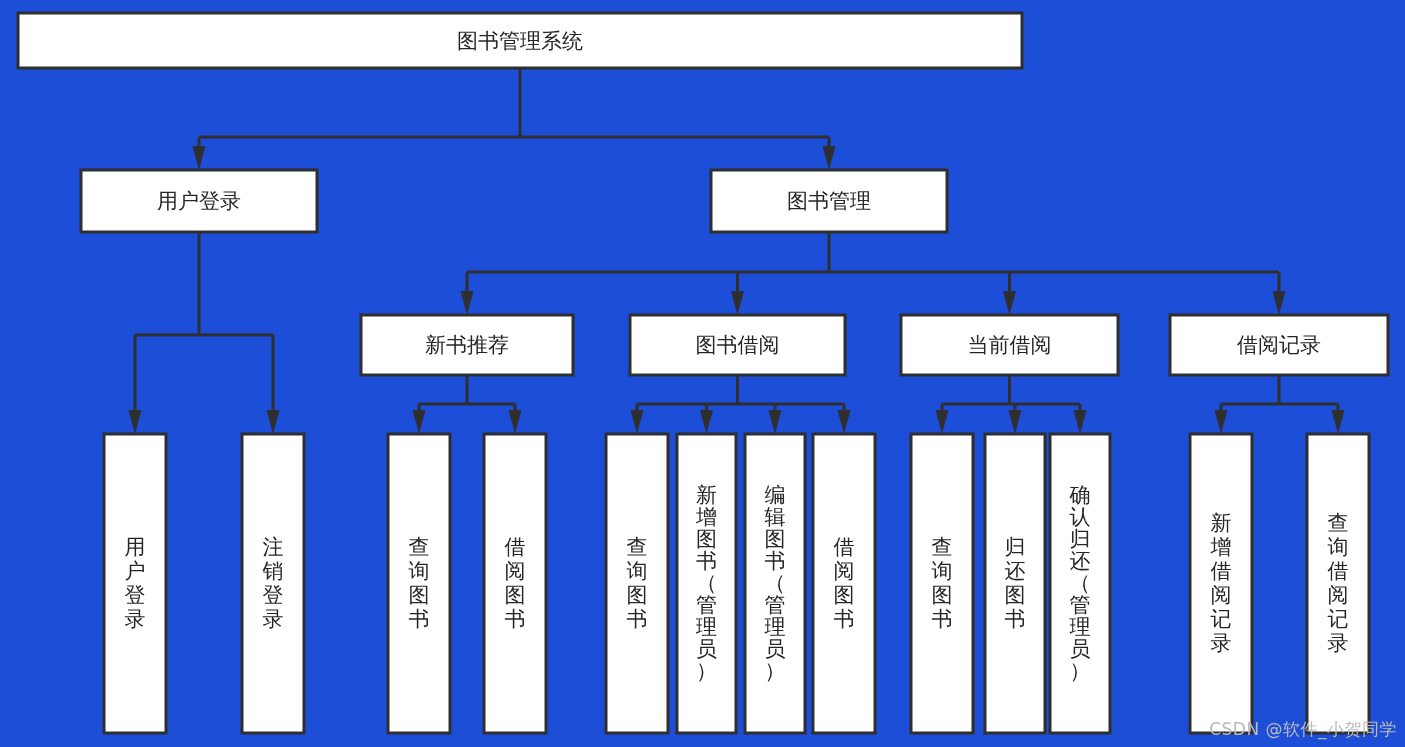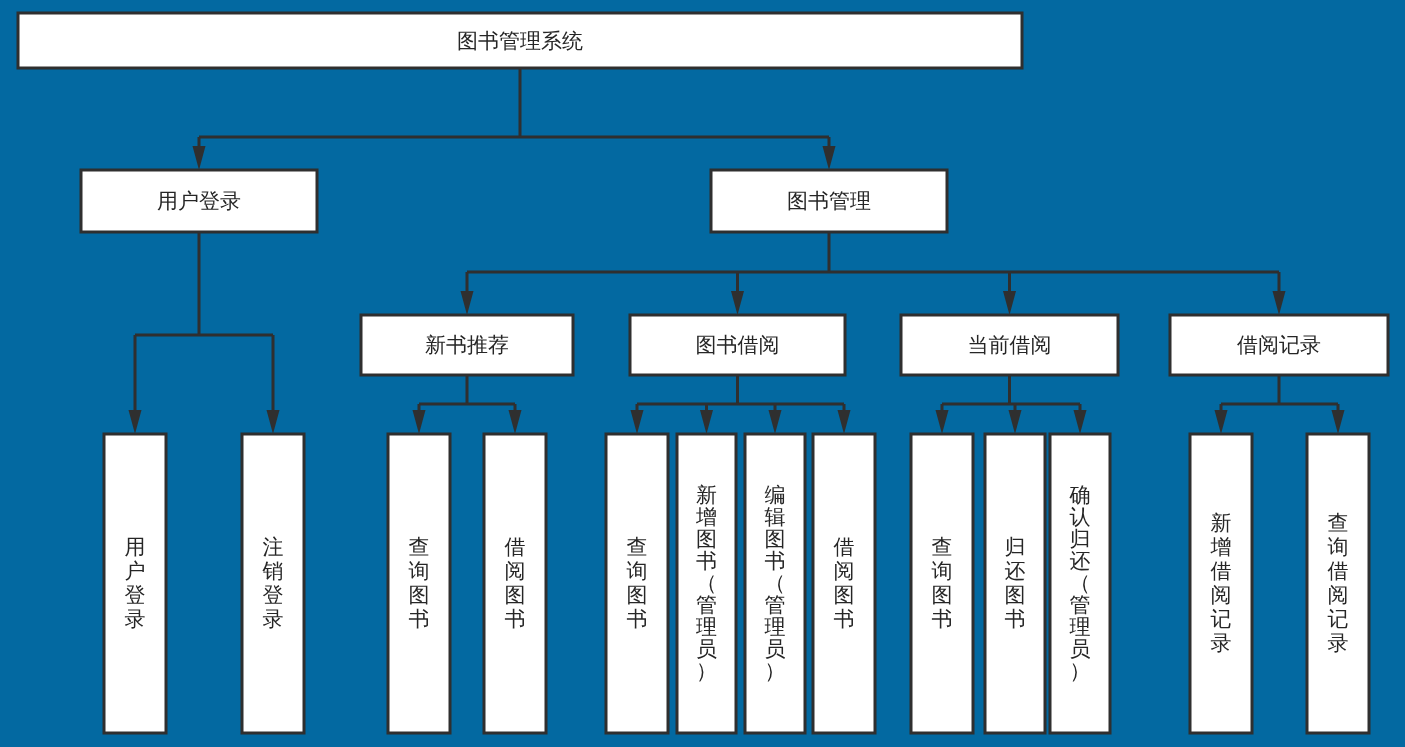--- a/index.html
+++ b/index.html
@@ -11,21 +11,21 @@
     width: 1405px;
     height: 747px;
     overflow: hidden;
     font-family: "DejaVu Sans", "Liberation Sans", sans-serif;
     position: relative;
   }
   #diagram-root {
     position: relative;
     width: 1405px;
     height: 747px;
-    background: #0369a1;
+    background: #1d4ed8;
   }
   svg#tree-svg {
     position: absolute;
     left: 0;
     top: 0;
     width: 1405px;
     height: 747px;
     display: block;
   }
   .node-box {
@@ -211,13 +211,14 @@
         <g>
           <rect x="1190" y="434" width="62" height="299" class="node-box"></rect>
           <text x="1221" y="0" class="node-label" font-size="21"><tspan x="1221" y="523.5">新</tspan><tspan x="1221" y="547.5">增</tspan><tspan x="1221" y="571.5">借</tspan><tspan x="1221" y="595.5">阅</tspan><tspan x="1221" y="619.5">记</tspan><tspan x="1221" y="643.5">录</tspan></text>
         </g>
         <g>
           <rect x="1307" y="434" width="62" height="299" class="node-box"></rect>
           <text x="1338" y="0" class="node-label" font-size="21"><tspan x="1338" y="523.5">查</tspan><tspan x="1338" y="547.5">询</tspan><tspan x="1338" y="571.5">借</tspan><tspan x="1338" y="595.5">阅</tspan><tspan x="1338" y="619.5">记</tspan><tspan x="1338" y="643.5">录</tspan></text>
         </g>
       </g>
   </svg>
+  <div class="watermark">CSDN @软件_小贺同学</div>
 </div>
 
 </body></html>

